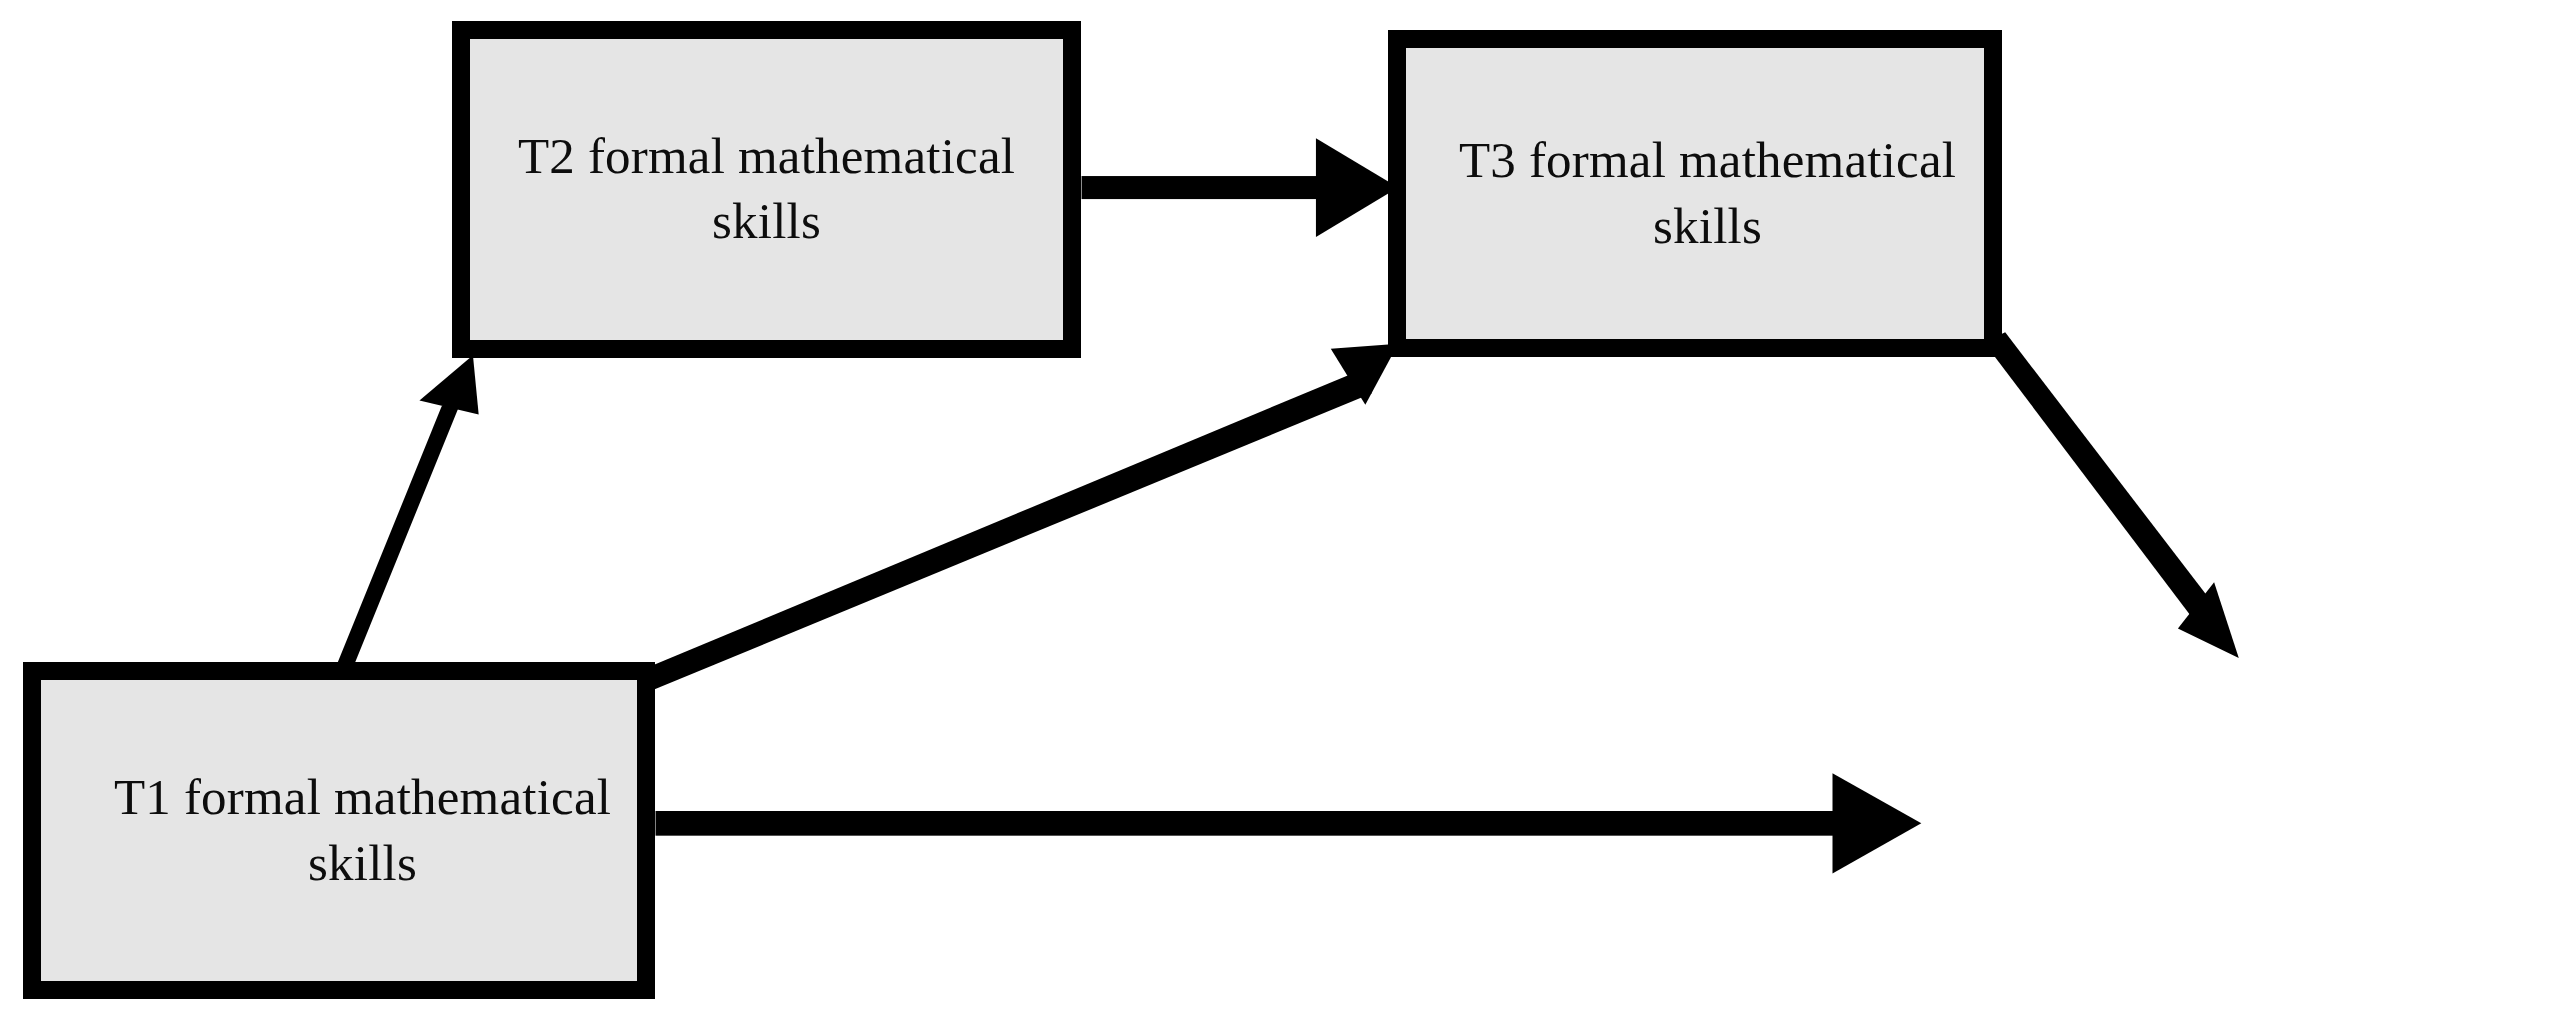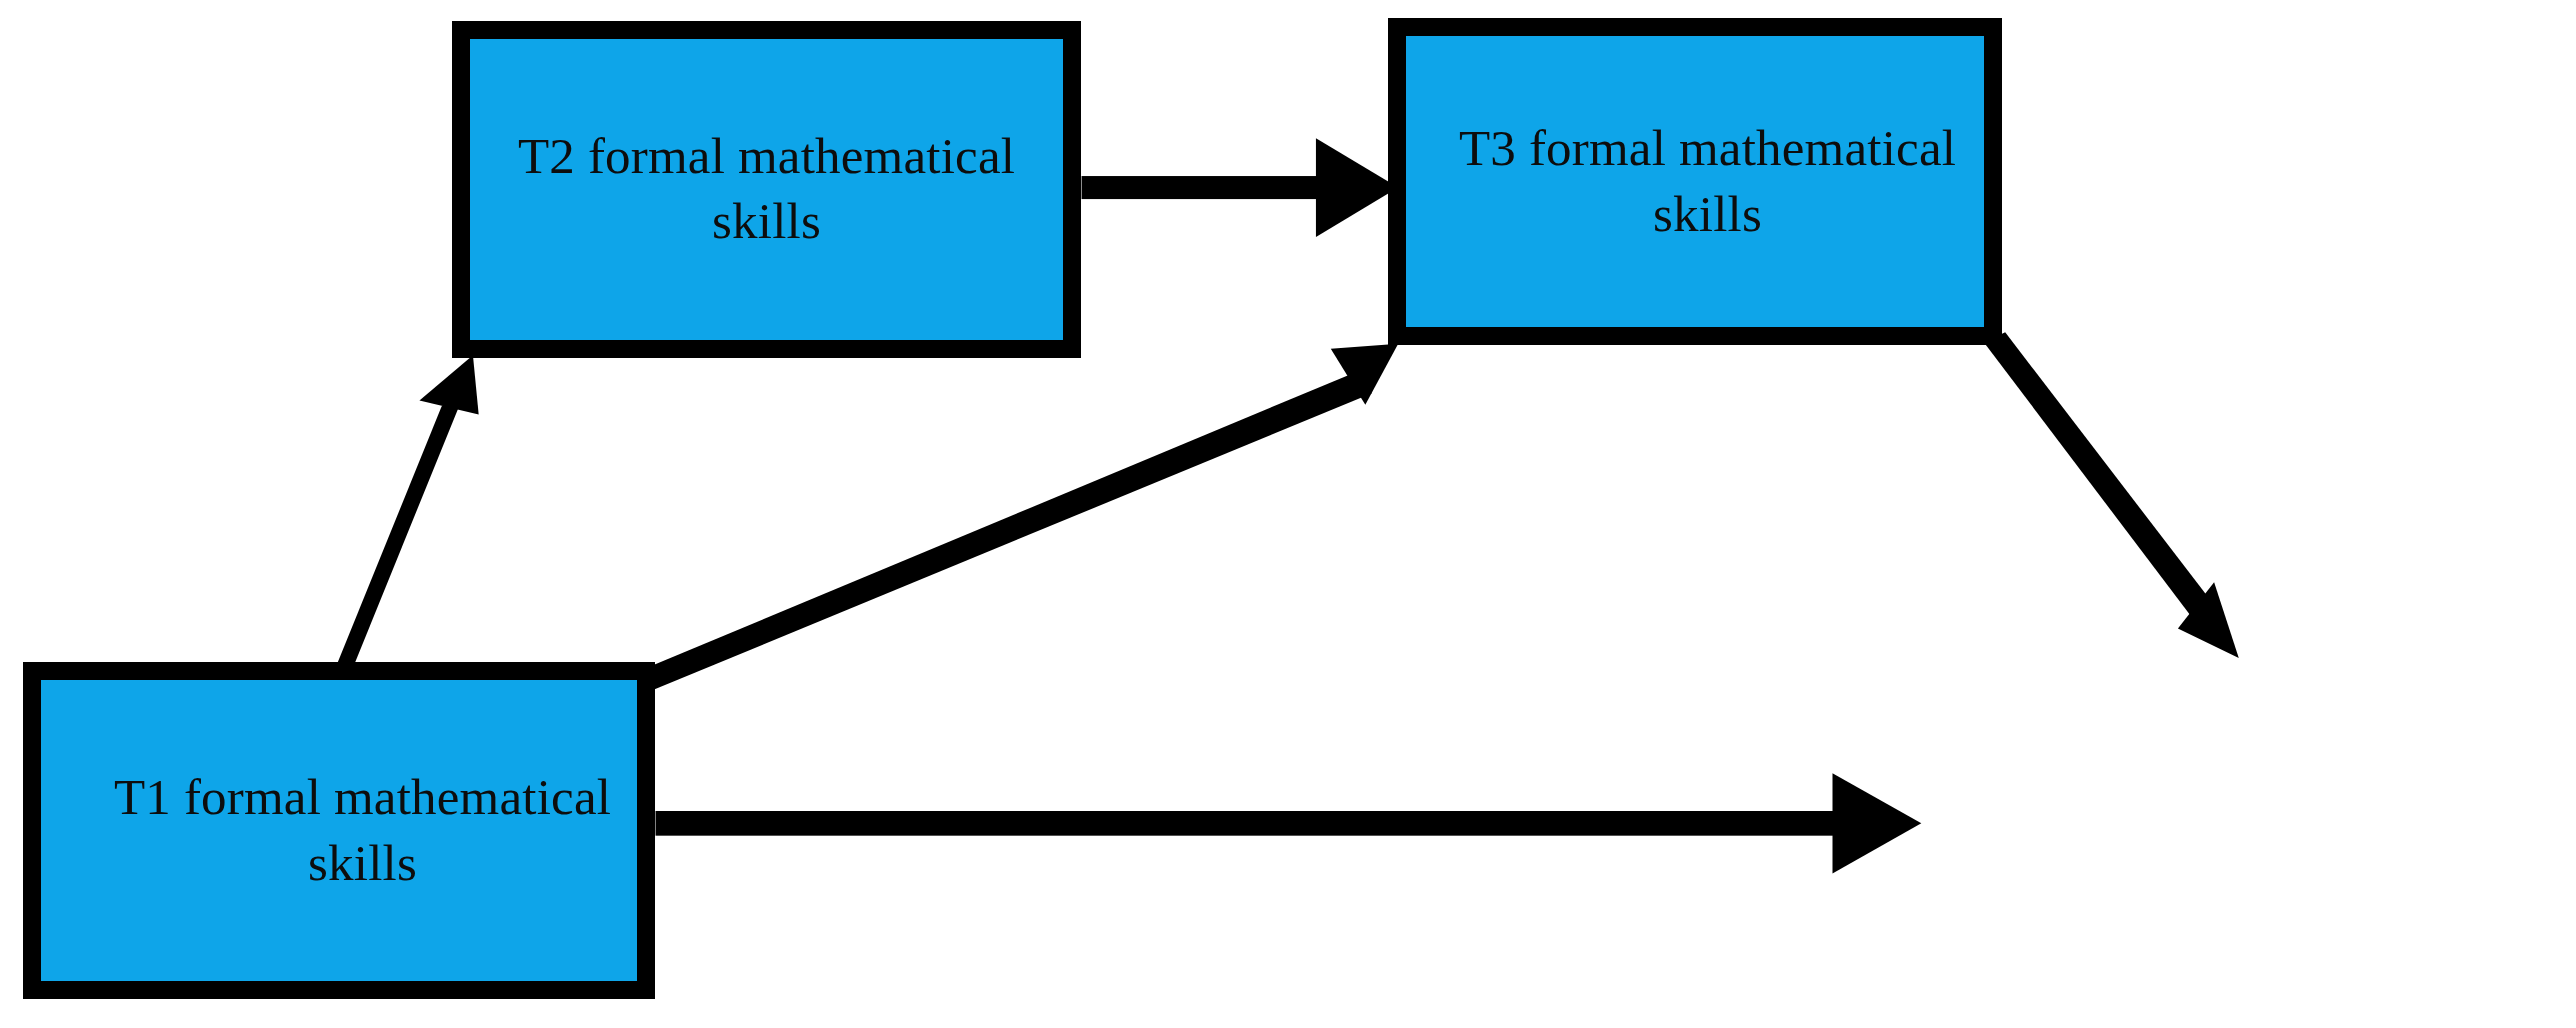--- a/index.html
+++ b/index.html
@@ -22,39 +22,39 @@
     position: absolute;
     left: 0;
     top: 0;
     width: 2576px;
     height: 1029px;
     pointer-events: none;
   }
   .node {
     position: absolute;
     box-sizing: border-box;
-    background: #0ea5e9;
+    background: #e5e5e5;
     border: 18px solid #000000;
     display: flex;
     align-items: center;
     justify-content: center;
     text-align: center;
     z-index: 2;
   }
   .node-label {
     font-size: 51px;
     line-height: 1.28;
     color: #0d0d0d;
     letter-spacing: 0.2px;
     padding: 0 15px;
     white-space: pre-line;
   }
   
   #node-t2-formal-math-skills { left: 452px;  top: 20.6px;   width: 629px; height: 337px; }
-  #node-t3-formal-math-skills { left: 1388px; top: 18px;   width: 614px; height: 327px; padding-left: 25px; }
+  #node-t3-formal-math-skills { left: 1388px; top: 30px;   width: 614px; height: 327px; padding-left: 25px; }
   #node-t1-formal-math-skills { left: 23px;   top: 662px;  width: 632px; height: 337px; padding-left: 47px; }
   #node-t3-math-anxiety       { left: 1913px; top: 660px;  width: 628px; height: 336px; }
 </style>
 </head>
 <body>
 
 <div id="canvas">
 
   <svg id="edges" viewBox="0 0 3132 1251" width="2576" height="1029" xmlns="http://www.w3.org/2000/svg">
 

